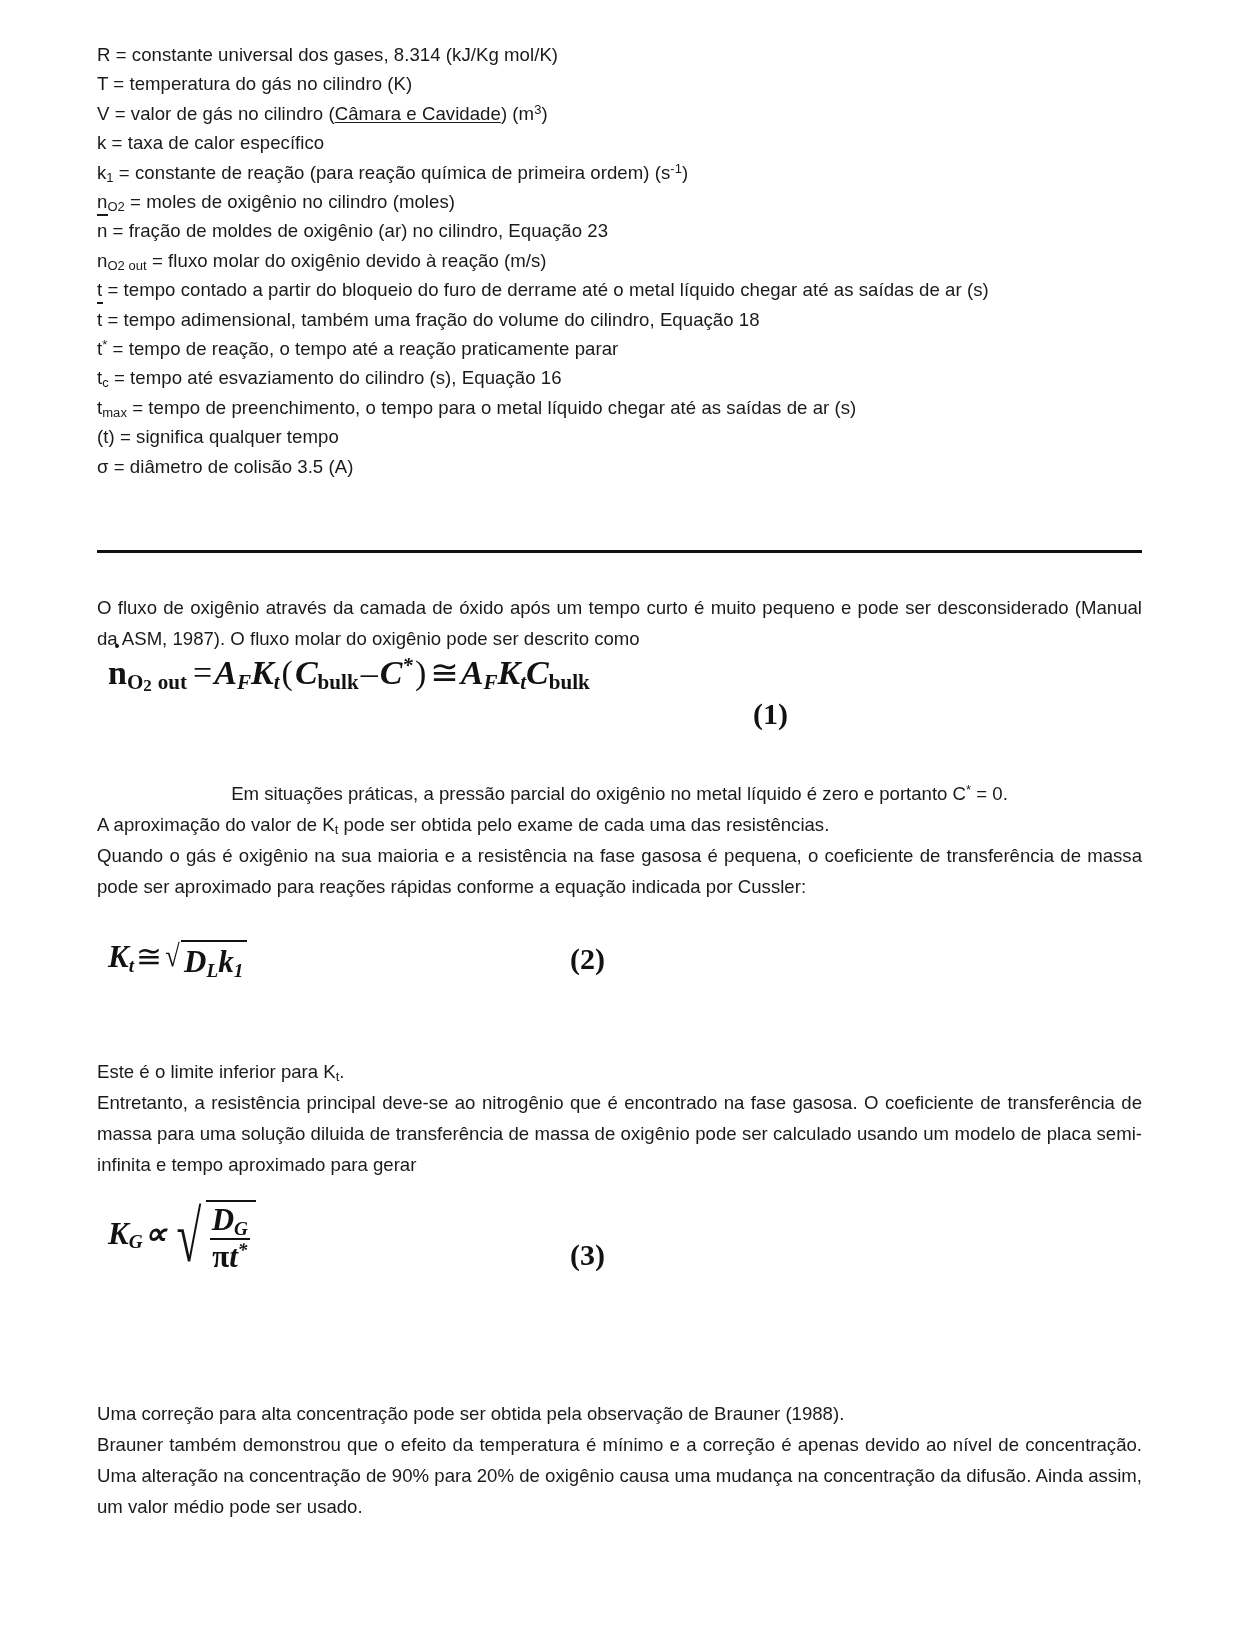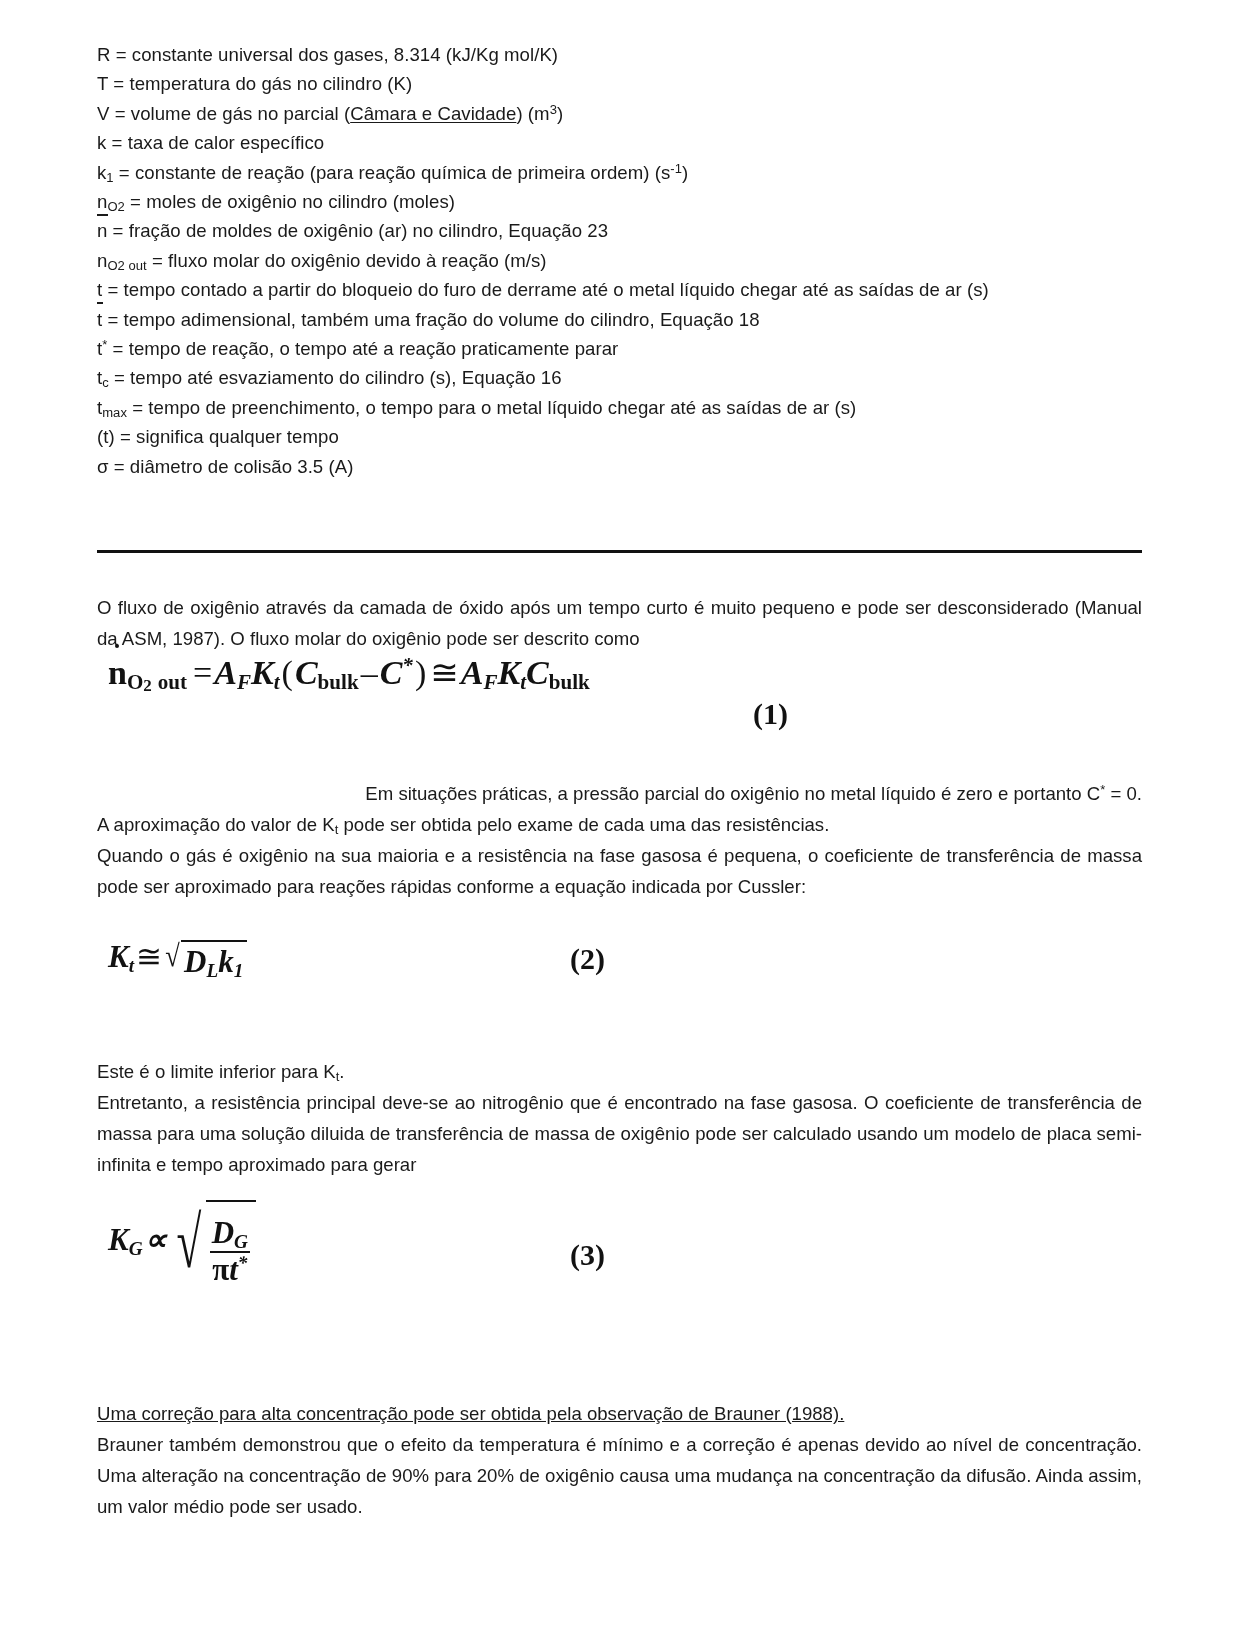--- a/index.html
+++ b/index.html
@@ -173,21 +173,21 @@
     font-size: 2.35em;
     font-style: normal;
     font-weight: normal;
     line-height: 0.82;
     display: inline-block;
     transform: scaleX(0.62);
     margin-right: -3px;
   }
   .radical-tall .rad-content-tall {
     border-top: 2.5px solid #121212;
-    padding: 15px 6px 0 4px;
+    padding: 2px 6px 0 4px;
   }
 
   .frac {
     display: inline-block;
     text-align: center;
     vertical-align: middle;
     line-height: 1.05;
   }
   .frac .num {
     display: block;
@@ -224,21 +224,21 @@
 <body>
 
 <div class="page">
 
   <div class="nomen">
 
     <div class="nomen-line"><span>R</span><span> = </span><span>constante universal dos gases, 8.314 (kJ/Kg mol/K)</span></div>
 
     <div class="nomen-line"><span>T</span><span> = temperatura do gás no cilindro (K)</span></div>
 
-    <div class="nomen-line"><span>V = volume de gás no parcial (</span><span class="u">Câmara e Cavidade</span><span>) (m</span><sup>3</sup><span>)</span></div>
+    <div class="nomen-line"><span>V = valor de gás no cilindro (</span><span class="u">Câmara e Cavidade</span><span>) (m</span><sup>3</sup><span>)</span></div>
 
     <div class="nomen-line"><span>k = taxa de calor específico</span></div>
 
     <div class="nomen-line"><span>k</span><sub>1</sub><span> = constante de reação (para reação química de primeira ordem) (s</span><sup>-1</sup><span>)</span></div>
 
     <div class="nomen-line"><span>n</span><sub>O2</sub><span> = moles de oxigênio no cilindro (moles)</span></div>
 
     <div class="nomen-line"><span class="ovl">n</span><span> = fração de moldes de oxigênio (ar) no cilindro, Equação 23</span></div>
 
     <div class="nomen-line"><span>n</span><sub class="sub-wide">O2 out</sub><span> = fluxo molar do oxigênio devido à reação (m/s)</span></div>
@@ -265,21 +265,21 @@
   <div class="para p-intro">
     <p>O fluxo de oxigênio através da camada de óxido após um tempo curto é muito pequeno e pode ser desconsiderado (Manual da ASM, 1987). O fluxo molar do oxigênio pode ser descrito como</p>
   </div>
 
   <div class="eq" id="equation-1">
     <span class="eq-body"><span class="upr dot">n</span><span class="eq-sub-upr">O</span><span class="eq-sub-upr" style="vertical-align:-0.42em;font-size:0.50em;">2</span><span class="eq-sub-upr" style="padding-left:6px;">out</span><span class="op" style="padding-left:6px;">=</span><span>A</span><span class="eq-sub">F</span><span>K</span><span class="eq-sub">t</span><span class="op">(</span><span>C</span><span class="eq-sub-upr">bulk</span><span class="op">–</span><span>C</span><span class="star">*</span><span class="op">)</span><span class="op">≅</span><span>A</span><span class="eq-sub">F</span><span>K</span><span class="eq-sub">t</span><span>C</span><span class="eq-sub-upr">bulk</span></span>
   </div>
   <div class="eq-num" id="eqnum-1">(1)</div>
 
   <div class="para p-after1">
-    <p class="" style="text-align:right;"><span>Em situações práticas, a pressão parcial do oxigênio no metal líquido é zero e portanto C</span><sup>*</sup><span> = 0.</span></p>
+    <p class="" style="text-align:center;"><span>Em situações práticas, a pressão parcial do oxigênio no metal líquido é zero e portanto C</span><sup>*</sup><span> = 0.</span></p>
     <p style="text-align:left;"><span>A aproximação do valor de K</span><sub>t</sub><span> pode ser obtida pelo exame de cada uma das resistências.</span></p>
     <p>Quando o gás é oxigênio na sua maioria e a resistência na fase gasosa é pequena, o coeficiente de transferência de massa pode ser aproximado para reações rápidas conforme a equação indicada por Cussler:</p>
   </div>
 
   <div class="eq" id="equation-2">
     <span class="eq-body"><span>K</span><span class="eq-sub">t</span><span class="op">≅</span><span class="radical">
           <span class="sign">√</span>
           <span class="rad-content"><span>D</span><span class="eq-sub">L</span><span>k</span><span class="eq-sub">1</span></span>
         </span></span>
   </div>
@@ -292,17 +292,17 @@
 
   <div class="eq" id="equation-3">
     <span class="eq-body"><span>K</span><span class="eq-sub">G</span><span class="op" style="font-style:italic;font-weight:bold;">∝</span><span class="radical-tall">
           <span class="sign-tall">√</span>
           <span class="rad-content-tall"><span class="frac"><span class="num"><span>D</span><span class="eq-sub">G</span></span><span class="den"><span class="pi">π</span><span>t</span><span class="star">*</span></span></span></span>
         </span></span>
   </div>
   <div class="eq-num" id="eqnum-3">(3)</div>
 
   <div class="para p-final">
-    <p style="text-align:left;text-decoration:underline;">Uma correção para alta concentração pode ser obtida pela observação de Brauner (1988).</p>
+    <p style="text-align:left;">Uma correção para alta concentração pode ser obtida pela observação de Brauner (1988).</p>
     <p>Brauner também demonstrou que o efeito da temperatura é mínimo e a correção é apenas devido ao nível de concentração. Uma alteração na concentração de 90% para 20% de oxigênio causa uma mudança na concentração da difusão. Ainda assim, um valor médio pode ser usado.</p>
   </div>
 
 </div>
 
 </body></html>

